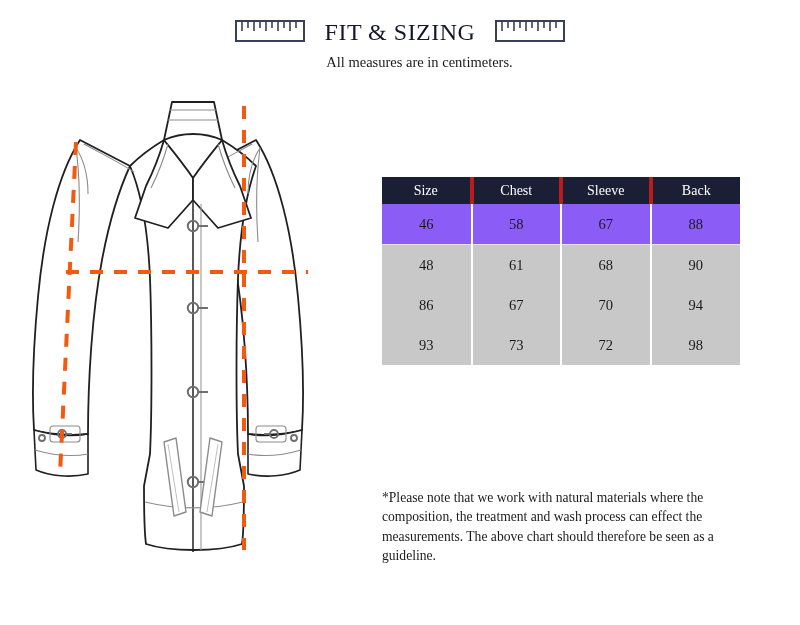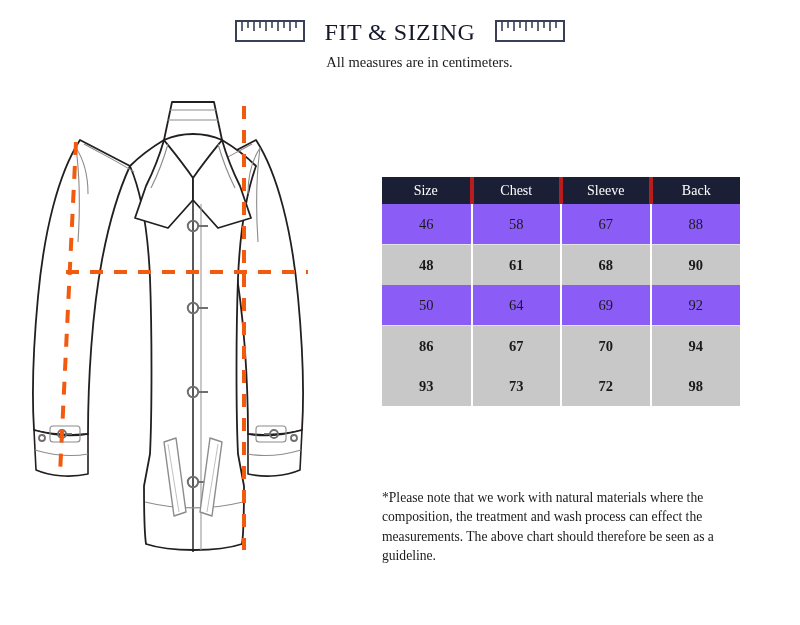--- a/index.html
+++ b/index.html
@@ -100,21 +100,20 @@
   }
   table.size-table td:first-child { border-left: none; }
   table.size-table td:last-child { border-right: none; }
 
   table.size-table tr.row-white td {
     background: #8b5cf6;
     border-bottom: 1px solid #e3e3e3;
   }
   table.size-table tr.row-gray td {
     background: #c8c8c8;
-    font-weight: bold;
   }
 
   
   .footnote {
     position: absolute;
     left: 382px;
     top: 488px;
     width: 356px;
     font-size: 13.6px;
     line-height: 1.42;
@@ -311,26 +310,20 @@
         <td>58</td>
         <td>67</td>
         <td>88</td>
       </tr>
       <tr class="row-gray">
         <td>48</td>
         <td>61</td>
         <td>68</td>
         <td>90</td>
       </tr>
-      <tr class="row-white">
-        <td>50</td>
-        <td>64</td>
-        <td>69</td>
-        <td>92</td>
-      </tr>
       <tr class="row-gray">
         <td>86</td>
         <td>67</td>
         <td>70</td>
         <td>94</td>
       </tr>
       <tr class="row-gray">
         <td>93</td>
         <td>73</td>
         <td>72</td>

